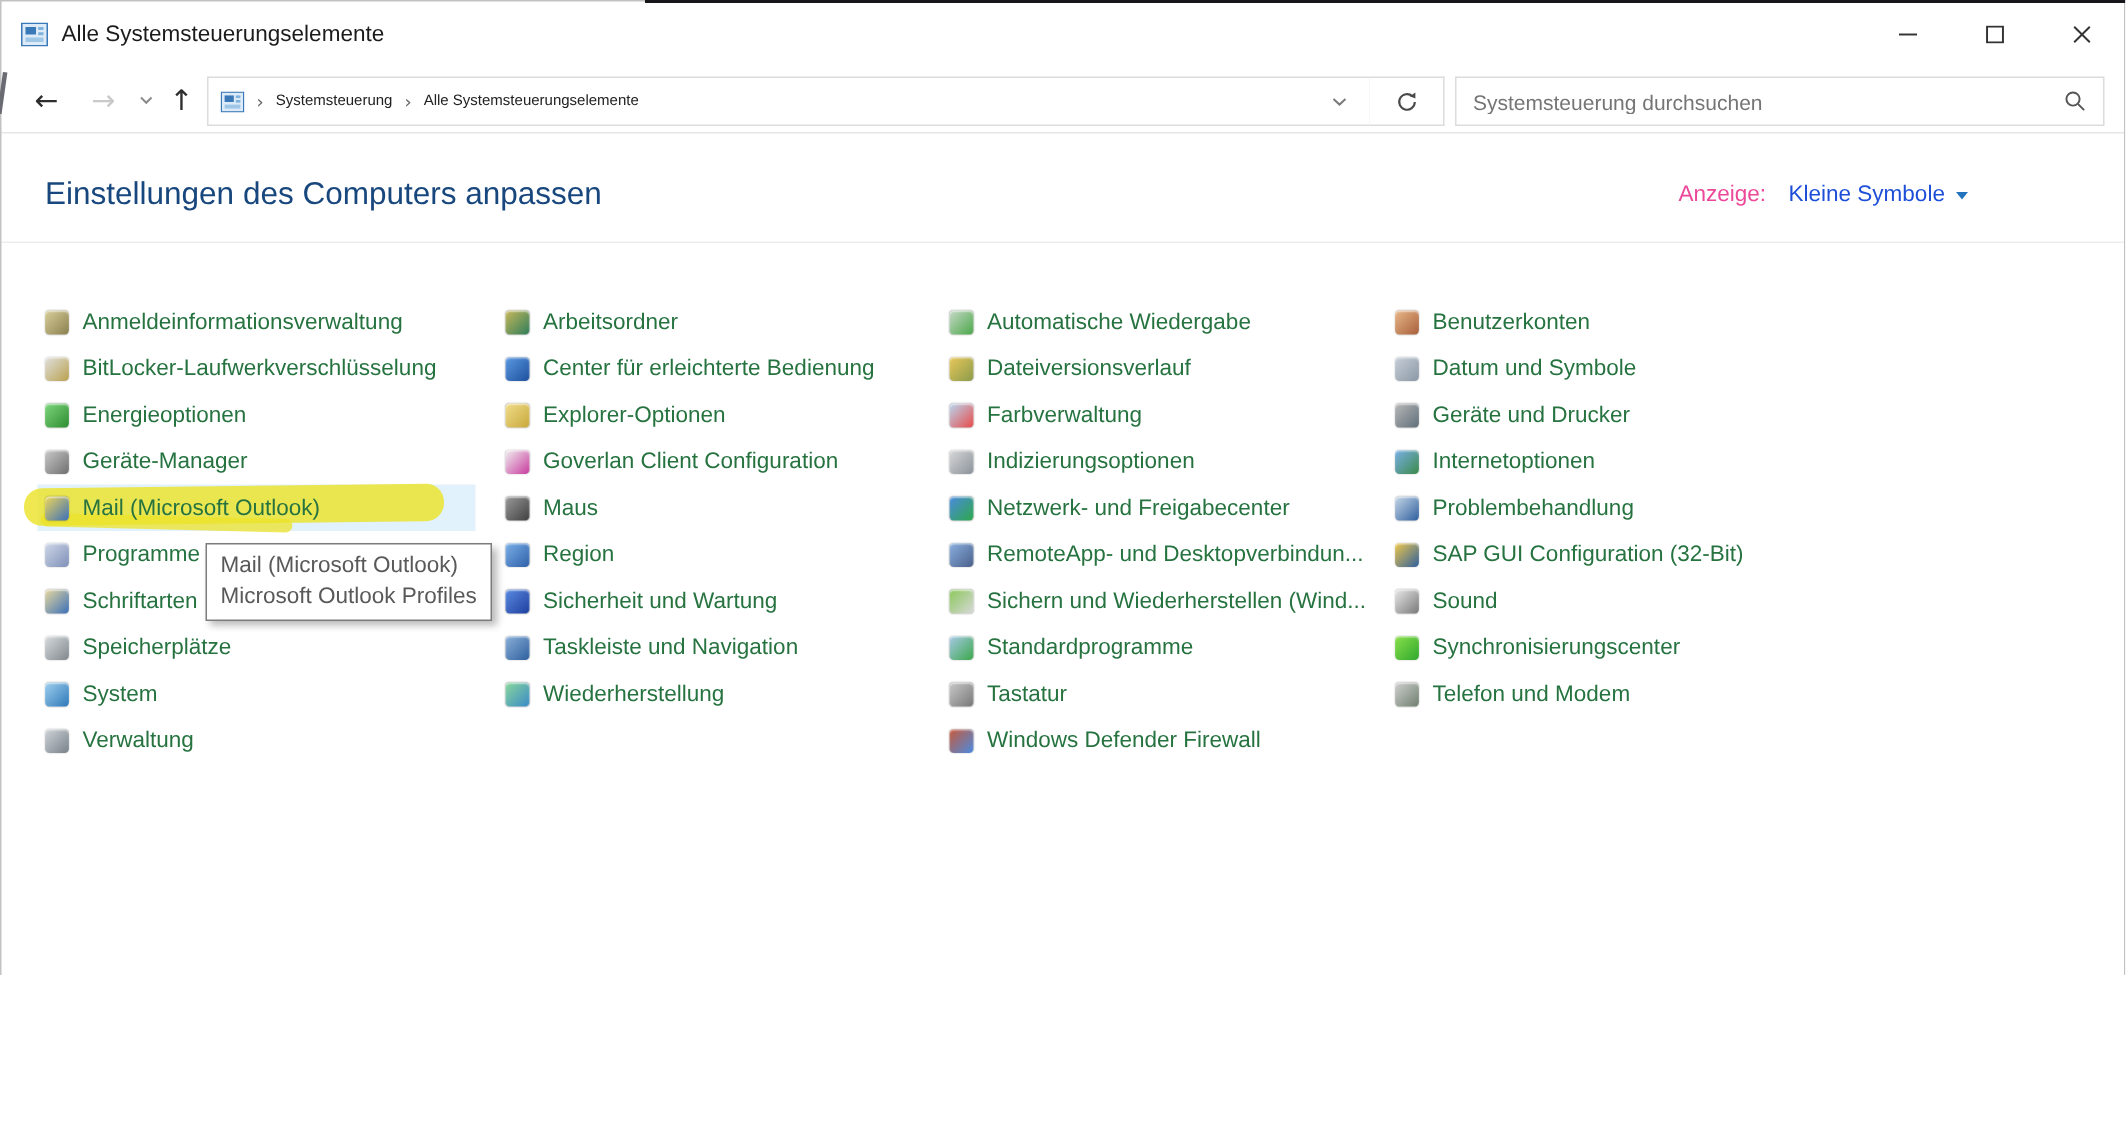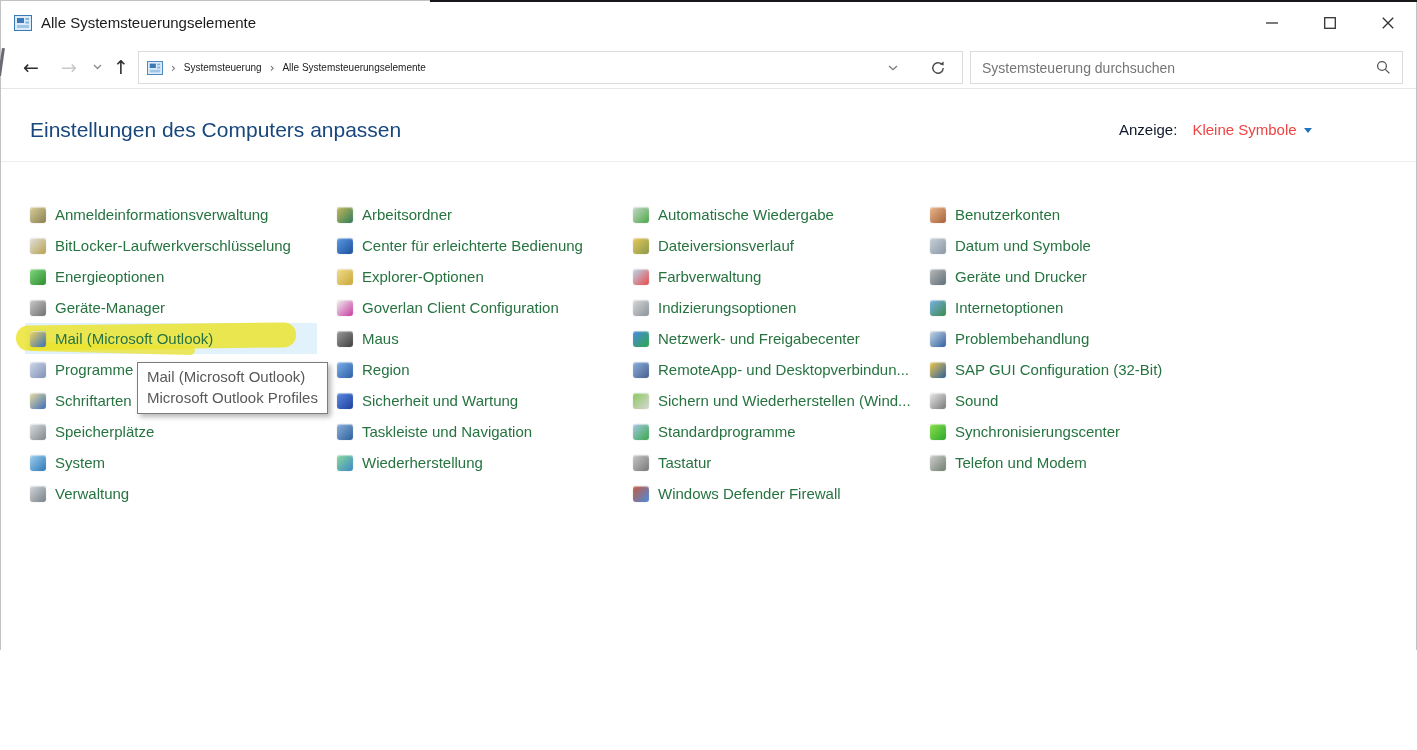--- a/index.html
+++ b/index.html
@@ -24,22 +24,22 @@
   .crumb-caret { margin-left:auto; width:40px; height:100%; display:flex; align-items:center; justify-content:center; }
   .refresh-box { position:absolute; left:913px; top:6px; width:50px; height:33px; border:1px solid #dcdcdc; border-left:none; display:flex; align-items:center; justify-content:center; background:#fff; }
   .search-box { position:absolute; left:970px; top:6px; width:433px; height:33px; border:1px solid #dcdcdc; display:flex; align-items:center; background:#fff; }
   .search-input { border:none; outline:none; flex:1; font-size:14px; color:#333; padding-left:11px; font-family:inherit; background:transparent; }
   .search-input::placeholder { color:#757575; opacity:1; }
   .search-glyph { flex:0 0 26px; display:flex; align-items:center; justify-content:center; margin-right:6px; }
 
   
   .heading { position:absolute; left:30px; top:118px; font-size:21px; font-weight:400; color:#18477e; }
   .view-select { position:absolute; left:1119px; top:121px; font-size:15px; display:flex; align-items:center; }
-  .view-label { color:#0f172a; margin-right:15px; }
-  .view-link { color:#ef4444; display:flex; align-items:center; cursor:pointer; }
+  .view-label { color:#ec4899; margin-right:15px; }
+  .view-link { color:#1d4ed8; display:flex; align-items:center; cursor:pointer; }
   .caret-down { width:0; height:0; border-left:4px solid transparent; border-right:4px solid transparent; border-top:5px solid #2173be; margin-left:7px; margin-top:2px; }
   .header-divider { position:absolute; left:1px; right:1px; top:161px; height:1px; background:#ededed; }
 
   
   #grid { position:absolute; left:30px; top:199px; display:flex; }
   .col { display:flex; flex-direction:column; }
   .item { height:31px; display:flex; align-items:center; position:relative; cursor:default; }
   .ficon { width:16px; height:16px; border-radius:3px; flex:0 0 16px; margin-right:9px; position:relative; z-index:2; box-shadow:inset 0 1px 1px rgba(255,255,255,.55), 0 0 1px rgba(0,0,0,.35); }
   .flabel { font-size:15px; color:#267340; position:relative; z-index:2; white-space:nowrap; }
   .item.selected { background:#e2f2fd; width:292px; margin-left:-5px; padding-left:5px; }

